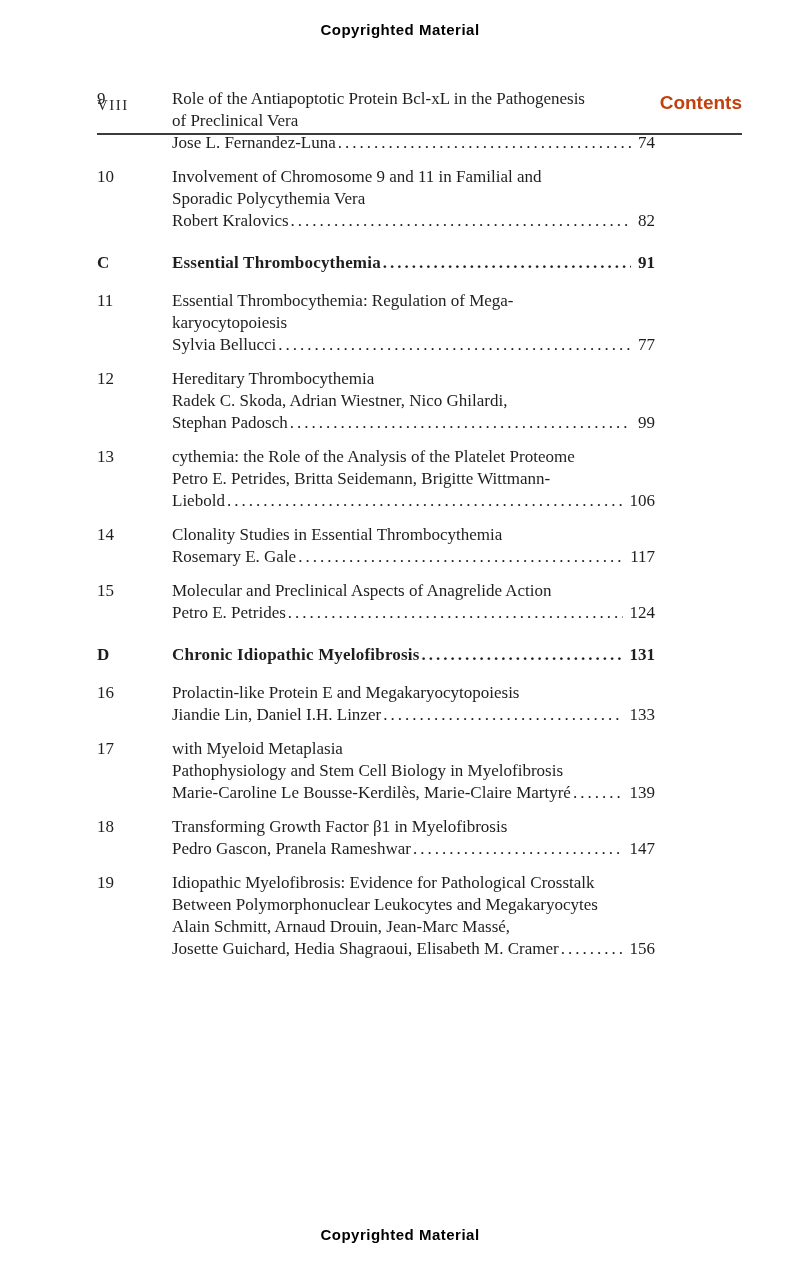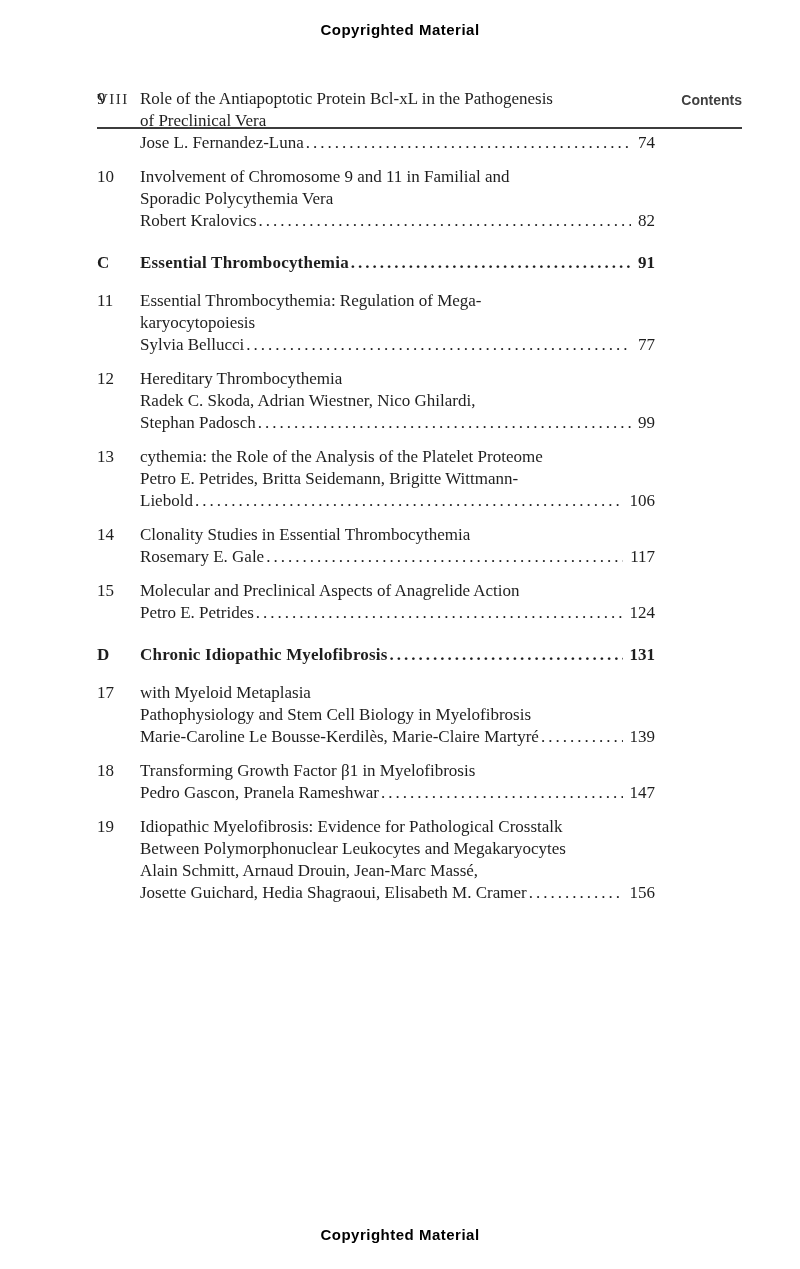--- a/index.html
+++ b/index.html
@@ -39,36 +39,36 @@
   }
   .folio {
     font-family: "Liberation Serif", serif;
     font-size: 15px;
     letter-spacing: 1.5px;
     color: #2a2a2a;
   }
   .running-title {
     font-family: "Liberation Sans", sans-serif;
     font-weight: bold;
-    font-size: 14px;
-    color: #404040;
+    font-size: 19px;
+    color: #c2410c;
     margin-top: 48px;
   }
 
   .toc {
     position: absolute;
     top: 88px;
     left: 97px;
     width: 558px;
     font-size: 17px;
     line-height: 22px;
   }
   .entry { display: flex; margin-bottom: 12px; }
   .entry .num { width: 43px; flex-shrink: 0; }
-  .entry .body { flex: 1; min-width: 0; }
+  .entry .body { flex: 1; min-width: 0; margin-left: 32px; }
   .leader-row { display: flex; align-items: baseline; }
   .leader-text { white-space: nowrap; }
   .dots {
     flex: 1;
     overflow: hidden;
     white-space: nowrap;
     margin: 0 7px 0 2px;
     letter-spacing: 3px;
   }
   .dots::after {
@@ -202,20 +202,33 @@
     <div class="body">
       <div class="lines"></div>
       <div class="leader-row">
         <span class="leader-text">Chronic Idiopathic Myelofibrosis</span>
         <span class="dots"></span>
         <span class="pg">131</span>
       </div>
     </div>
   </div>
     <div class="entry">
+    <div class="num">16</div>
+    <div class="body">
+      <div class="lines">
+          <div class="line">Prolactin-like Protein E and Megakaryocytopoiesis</div>
+        </div>
+      <div class="leader-row">
+        <span class="leader-text">Jiandie Lin, Daniel I.H. Linzer</span>
+        <span class="dots"></span>
+        <span class="pg">133</span>
+      </div>
+    </div>
+  </div>
+    <div class="entry">
     <div class="num">17</div>
     <div class="body">
       <div class="lines">
           <div class="line">with Myeloid Metaplasia</div>
           <div class="line">Pathophysiology and Stem Cell Biology in Myelofibrosis</div>
         </div>
       <div class="leader-row">
         <span class="leader-text">Marie-Caroline Le Bousse-Kerdilès, Marie-Claire Martyré</span>
         <span class="dots"></span>
         <span class="pg">139</span>

